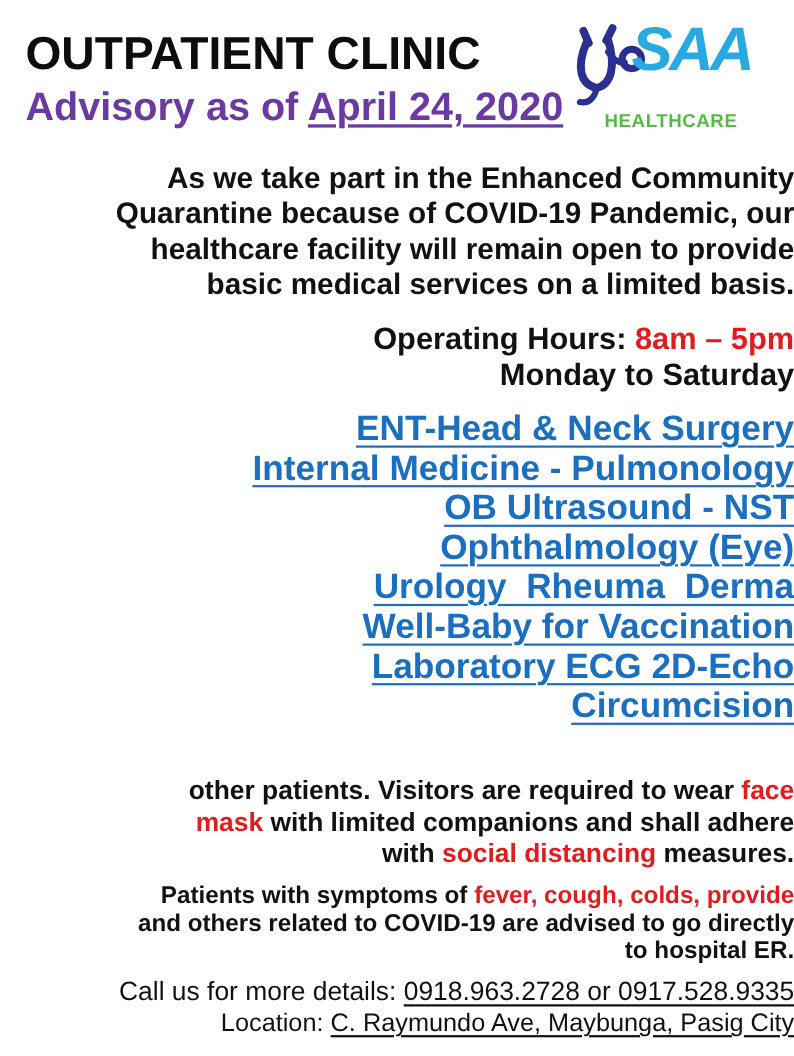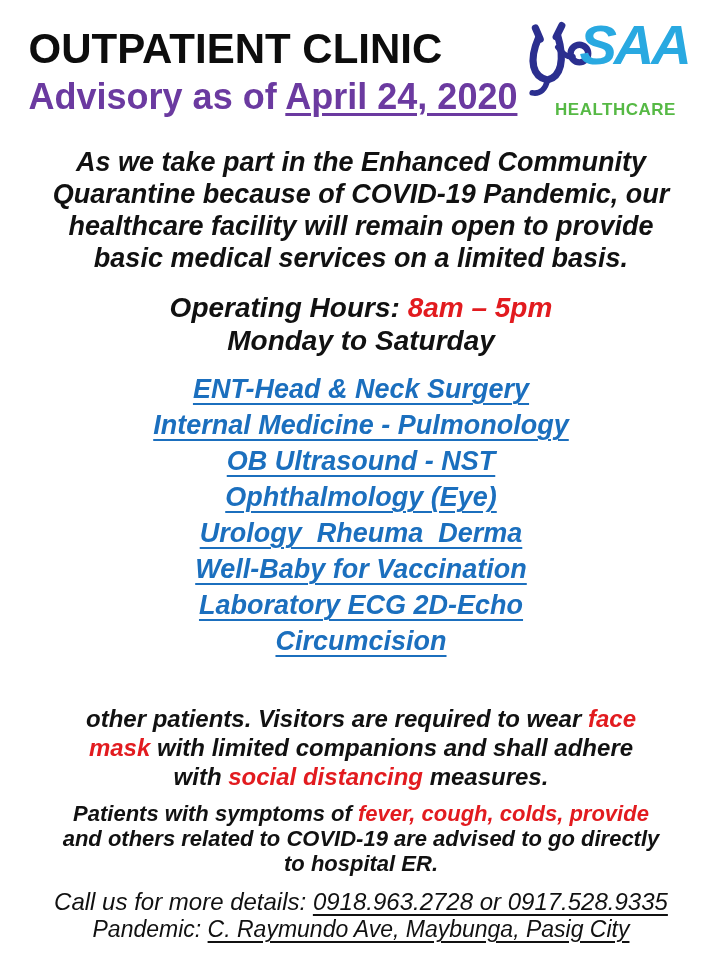--- a/index.html
+++ b/index.html
@@ -6,42 +6,42 @@
     --black:#111111; --red:#E21B1F; --blue:#1B6FBE; --purple:#6B3AA0;
     --logo-navy:#2B2F8F; --logo-blue:#29A9E1; --logo-green:#56B945;
   }
   *{margin:0;padding:0;box-sizing:border-box;}
   body{background:#ffffff;font-family:"Liberation Sans","DejaVu Sans",sans-serif;}
   .page{
     width:722px;height:960px;background:#ffffff;margin:0 auto;
     position:relative;overflow:hidden;color:var(--black);
   }
   
-  .header{display:flex;justify-content:center;align-items:flex-start;
+  .header{display:flex;justify-content:flex-end;align-items:flex-start;
     padding:20px 12px 0 34px;}
   .title-block{padding-top:6px;}
   .page-title{font-size:42px;font-weight:bold;color:#0d0d0d;line-height:1.08;
     letter-spacing:0px;white-space:nowrap;}
   .advisory{font-size:36px;font-weight:bold;color:var(--purple);margin-top:5px;
     white-space:nowrap;}
   .advisory .date{text-decoration:underline;text-decoration-thickness:3px;
     text-underline-offset:4px;}
   
   .logo{position:relative;width:196px;height:100px;flex-shrink:0;margin-right:2px;}
   .logo-svg{position:absolute;left:0;top:0;width:80px;height:80px;}
   .logo-name{position:absolute;left:62px;top:-8px;font-size:56px;font-weight:bold;
     font-style:italic;color:var(--logo-blue);letter-spacing:-3px;}
   .logo-sub{position:absolute;bottom:0;left:0;width:100%;text-align:center;
     font-size:17px;font-weight:bold;color:var(--logo-green);letter-spacing:0.5px;
     white-space:nowrap;}
   
-  .center{text-align:center;font-style:italic;}
+  .center{text-align:right;}
   .intro{margin-top:26px;font-size:27px;line-height:32px;font-weight:bold;}
   .hours{margin-top:17px;font-size:28px;line-height:33px;font-weight:bold;}
-  .services{margin-top:14px;font-size:27px;line-height:36px;font-weight:bold;
+  .services{margin-top:14px;font-size:32px;line-height:36px;font-weight:bold;
     color:var(--blue);}
   .service-item{text-decoration:underline;text-decoration-thickness:2px;
     text-underline-offset:5px;white-space:pre-wrap;display:inline-block;}
   .services .row{line-height:36px;}
   .caution{margin-top:16px;font-size:24px;line-height:29px;font-weight:bold;}
   .er{margin-top:10px;font-size:22px;line-height:25px;font-weight:bold;}
   .contact{margin-top:12px;font-size:24px;line-height:28px;font-weight:normal;}
   .location{font-size:23px;line-height:27px;font-weight:normal;}
   .red{color:var(--red);}
   .underline{text-decoration:underline;text-decoration-thickness:2px;
@@ -97,16 +97,16 @@
     </div>
 
   <div class="caution center"><br><span>other patients. Visitors are required to wear </span><span class="red">face</span><br><span class="red">mask</span><span> with limited companions and shall adhere</span><br><span>with </span><span class="red">social distancing</span><span> measures.</span></div>
 
   <div class="er center"><span>Patients with symptoms of </span><span class="red">fever, cough, colds, provide</span><br><span>and others related to COVID-19 are advised to go directly</span><br><span>to hospital ER.</span></div>
 
   <div class="contact center">
     <span>Call us for more details: </span><span class="underline">0918.963.2728 or 0917.528.9335</span>
   </div>
   <div class="location center">
-    <span>Pandemic: </span><span class="underline">C. Raymundo Ave, Maybunga, Pasig City</span>
+    <span>Location: </span><span class="underline">C. Raymundo Ave, Maybunga, Pasig City</span>
   </div>
 
 </div>
 
 </body></html>

